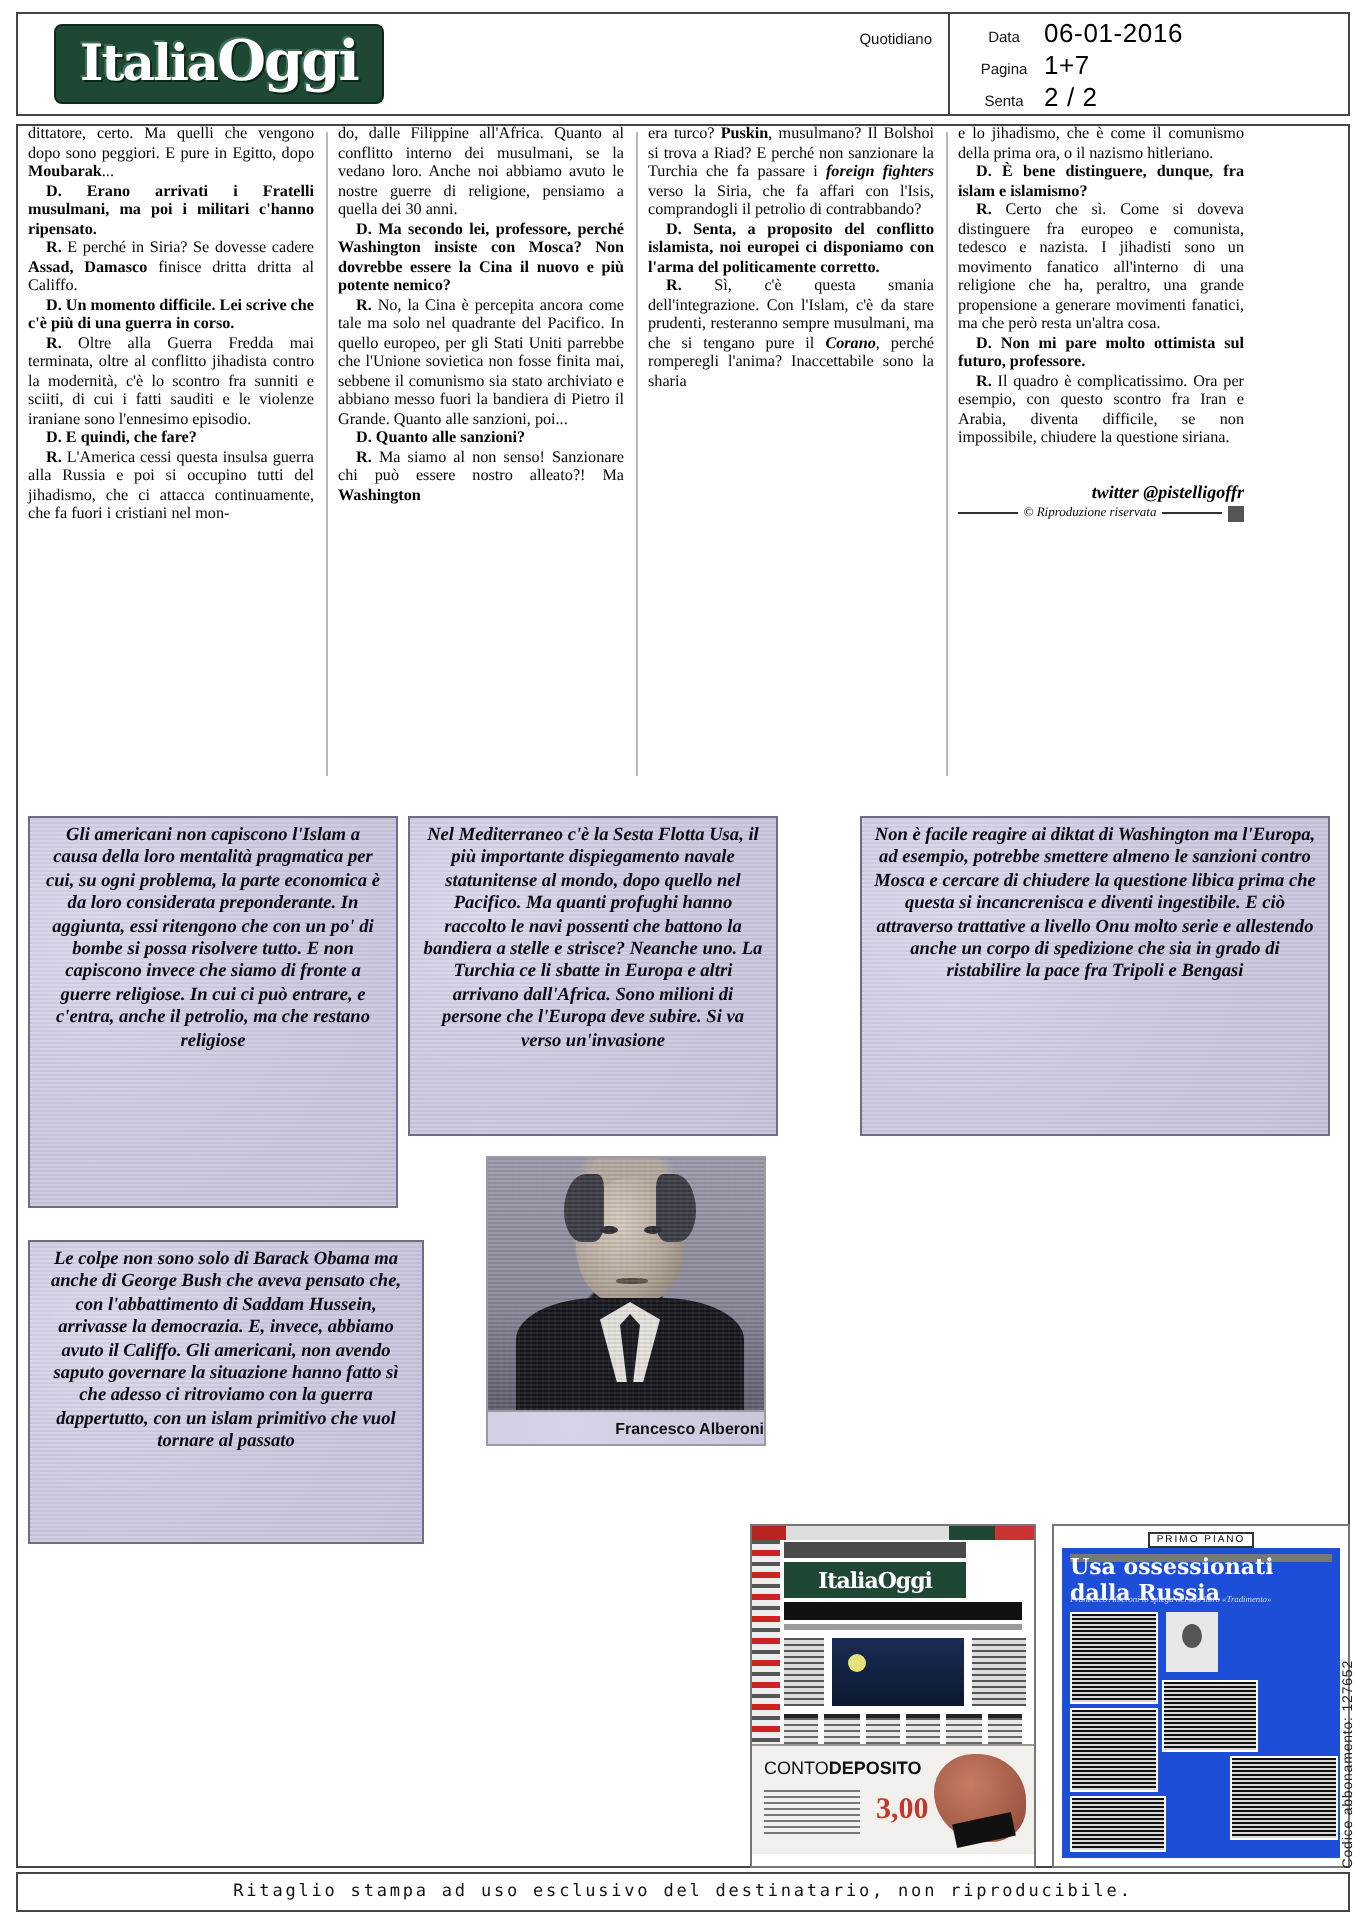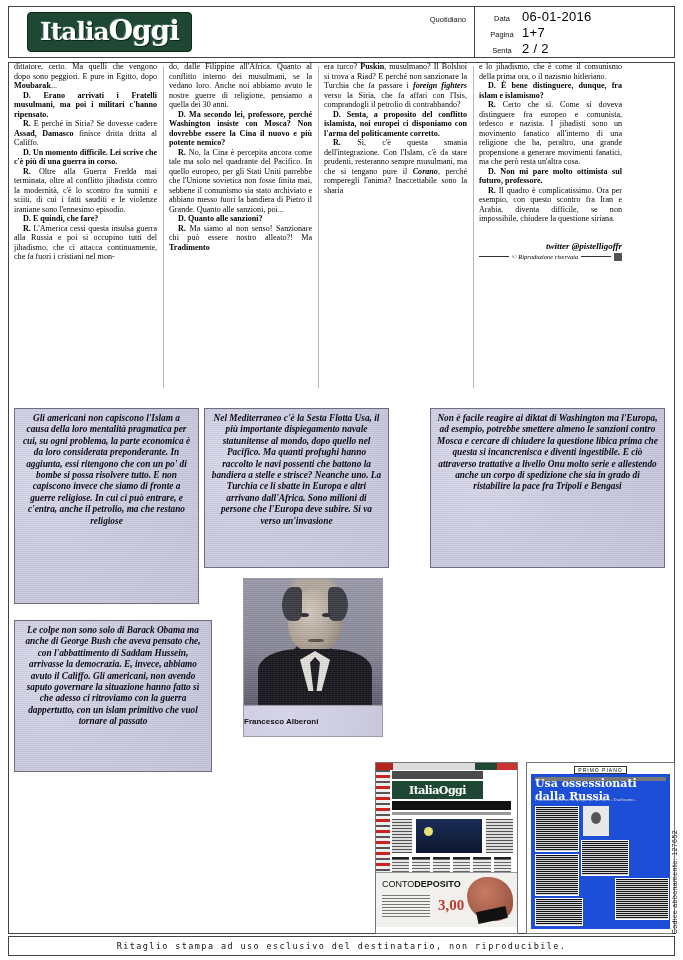--- a/index.html
+++ b/index.html
@@ -58,23 +58,23 @@
   .photo .hairR{position:absolute;left:84px;top:8px;width:20px;height:34px;border-radius:20% 60% 50% 30%;background:#3a3a42;}
   .photo .eyeL{position:absolute;left:56px;top:34px;width:9px;height:4px;border-radius:50%;background:#2a2a30;}
   .photo .eyeR{position:absolute;left:78px;top:34px;width:9px;height:4px;border-radius:50%;background:#2a2a30;}
   .photo .mouth{position:absolute;left:64px;top:60px;width:16px;height:3px;border-radius:40%;background:#5c4f45;}
   .photo .body{position:absolute;left:14px;top:70px;width:114px;height:58px;background:#15151b;border-radius:36% 36% 0 0;}
   .photo .shirt{position:absolute;left:56px;top:72px;width:30px;height:40px;background:#e6e3dc;clip-path:polygon(50% 0,100% 22%,72% 100%,28% 100%,0 22%);}
   .photo .tie{position:absolute;left:66px;top:78px;width:10px;height:34px;background:#17171d;clip-path:polygon(50% 0,100% 16%,66% 100%,34% 100%,0 16%);}
   .photo .grain{position:absolute;inset:0;background:
      repeating-linear-gradient(0deg, rgba(255,255,255,.07) 0 1px, rgba(0,0,0,.07) 1px 2px),
      repeating-linear-gradient(90deg, rgba(140,140,190,.07) 0 1px, rgba(0,0,0,0) 1px 3px);}
-  .caption{width:140px;height:31px;box-sizing:border-box;border:1px solid #9a9aa8;border-top:none;
+  .caption{width:140px;height:17px;box-sizing:border-box;border:1px solid #9a9aa8;border-top:none;
      background:radial-gradient(circle at 30% 40%, #d6d5e8 0%, #c8c7dc 100%);
-     display:flex;align-items:center;justify-content:flex-start;}
+     display:flex;align-items:center;justify-content:flex-end;}
   .caption span{font-family:"Liberation Sans",sans-serif;font-weight:bold;font-size:8px;color:#111;}
 
   
   .thumbs{position:absolute;left:375px;top:762px;width:300px;height:172px;display:flex;gap:8px;}
   .thumb{border:1px solid #777;box-sizing:border-box;background:#fff;position:relative;overflow:hidden;}
   .t1{width:143px;height:172px;}
   .t2{width:149px;height:172px;}
 
   
   .t1 .strip{position:absolute;left:0;right:0;top:0;height:7px;background:linear-gradient(90deg,#b8241f 0 12%,#ddd 12% 70%,#1e4734 70% 86%,#c33 86% 100%);}
@@ -153,21 +153,21 @@
           <p class="ind"><b>D. Un momento difficile. Lei scrive che c'è più di una guerra in corso.</b></p>
           <p class="ind"><b>R.</b> Oltre alla Guerra Fredda mai terminata, oltre al conflitto jihadista contro la modernità, c'è lo scontro fra sunniti e sciiti, di cui i fatti sauditi e le violenze iraniane sono l'ennesimo episodio.</p>
           <p class="ind"><b>D. E quindi, che fare?</b></p>
           <p class="ind"><b>R.</b> L'America cessi questa insulsa guerra alla Russia e poi si occupino tutti del jihadismo, che ci attacca continuamente, che fa fuori i cristiani nel mon-</p>
         </div>
       <div class="col" id="col1">
           <p>do, dalle Filippine all'Africa. Quanto al conflitto interno dei musulmani, se la vedano loro. Anche noi abbiamo avuto le nostre guerre di religione, pensiamo a quella dei 30 anni.</p>
           <p class="ind"><b>D. Ma secondo lei, professore, perché Washington insiste con Mosca? Non dovrebbe essere la Cina il nuovo e più potente nemico?</b></p>
           <p class="ind"><b>R.</b> No, la Cina è percepita ancora come tale ma solo nel quadrante del Pacifico. In quello europeo, per gli Stati Uniti parrebbe che l'Unione sovietica non fosse finita mai, sebbene il comunismo sia stato archiviato e abbiano messo fuori la bandiera di Pietro il Grande. Quanto alle sanzioni, poi...</p>
           <p class="ind"><b>D. Quanto alle sanzioni?</b></p>
-          <p class="ind"><b>R.</b> Ma siamo al non senso! Sanzionare chi può essere nostro alleato?! Ma <b>Tradimento</b></p>
+          <p class="ind"><b>R.</b> Ma siamo al non senso! Sanzionare chi può essere nostro alleato?! Ma <b>Washington</b></p>
         </div>
       <div class="col" id="col2">
           <p>era turco? <b>Puskin</b>, musulmano? Il Bolshoi si trova a Riad? E perché non sanzionare la Turchia che fa passare i <i>foreign fighters</i> verso la Siria, che fa affari con l'Isis, comprandogli il petrolio di contrabbando?</p>
           <p class="ind"><b>D. Senta, a proposito del conflitto islamista, noi europei ci disponiamo con l'arma del politicamente corretto.</b></p>
           <p class="ind"><b>R.</b> Sì, c'è questa smania dell'integrazione. Con l'Islam, c'è da stare prudenti, resteranno sempre musulmani, ma che si tengano pure il <i>Corano</i>, perché romperegli l'anima? Inaccettabile sono la sharia</p>
         </div>
       <div class="col" id="col3">
           <p>e lo jihadismo, che è come il comunismo della prima ora, o il nazismo hitleriano.</p>
           <p class="ind"><b>D. È bene distinguere, dunque, fra islam e islamismo?</b></p>
           <p class="ind"><b>R.</b> Certo che sì. Come si doveva distinguere fra europeo e comunista, tedesco e nazista. I jihadisti sono un movimento fanatico all'interno di una religione che ha, peraltro, una grande propensione a generare movimenti fanatici, ma che però resta un'altra cosa.</p>

